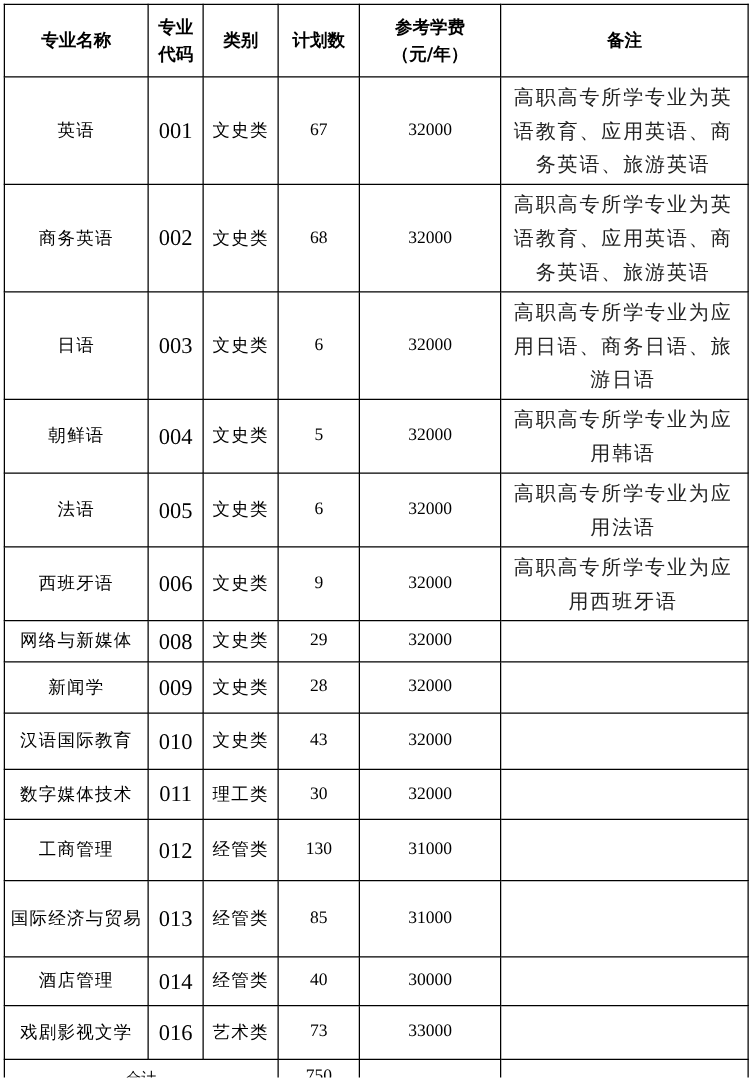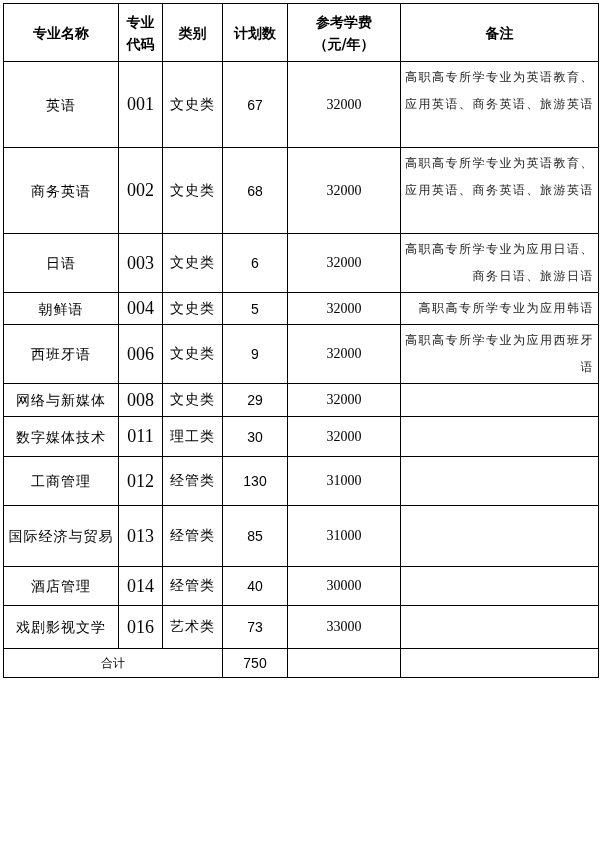--- a/index.html
+++ b/index.html
@@ -5,23 +5,23 @@
     html, body { margin: 0; padding: 0; background: #ffffff; }
     body { width: 600px; height: 862px; position: relative; overflow: hidden;
            font-family: "DejaVu Serif", "Liberation Serif", serif; color: #000; }
     table { position: absolute; left: 3px; top: 3px; border-collapse: collapse; table-layout: fixed; width: 595px; }
     td, th { border: 1px solid #000; padding: 0; text-align: center; vertical-align: middle; font-weight: normal; }
     th { font-size: 14px; font-weight: bold; line-height: 22px; }
     td { font-size: 13px; }
     td.name { font-size: 14px; letter-spacing: 1px; line-height: 28px; padding: 0 4px; text-align: center; }
     td.code { font-family: "Liberation Serif", serif; font-size: 18px; }
     td.cat { font-size: 14px; letter-spacing: 1px; }
-    td.num { font-family: Liberation Sans, sans-serif; font-size: 14px; }
+    td.num { font-family: Liberation Serif, serif; font-size: 14px; }
     td.fee { font-family: "Liberation Serif", serif; font-size: 14px; }
-    td.note { text-align: right; font-size: 12px; line-height: 27px; padding: 2px 4px 2px 2px; letter-spacing: 1.5px; vertical-align: top; color: #222; }
+    td.note { text-align: center; font-size: 16px; line-height: 27px; padding: 2px 4px 2px 2px; letter-spacing: 1.5px; vertical-align: top; color: #222; }
     td.total-label { font-size: 12px; }
   </style>
 </head>
 <body>
 
 <table>
   <colgroup>
     <col style="width:115px">
       <col style="width:44px">
       <col style="width:60px">
@@ -71,33 +71,57 @@
         <td class="note">高职高专所学专业为应用日语、商务日语、旅游日语</td>
       </tr>
       <tr style="height: 19px;">
         <td class="name">朝鲜语</td>
         <td class="code">004</td>
         <td class="cat">文史类</td>
         <td class="num">5</td>
         <td class="fee">32000</td>
         <td class="note">高职高专所学专业为应用韩语</td>
       </tr>
+      <tr style="height: 31px;">
+        <td class="name">法语</td>
+        <td class="code">005</td>
+        <td class="cat">文史类</td>
+        <td class="num">6</td>
+        <td class="fee">32000</td>
+        <td class="note">高职高专所学专业为应用法语</td>
+      </tr>
       <tr style="height: 58px;">
         <td class="name">西班牙语</td>
         <td class="code">006</td>
         <td class="cat">文史类</td>
         <td class="num">9</td>
         <td class="fee">32000</td>
         <td class="note">高职高专所学专业为应用西班牙语</td>
       </tr>
       <tr style="height: 33px;">
         <td class="name">网络与新媒体</td>
         <td class="code">008</td>
         <td class="cat">文史类</td>
         <td class="num">29</td>
+        <td class="fee">32000</td>
+        <td class="note"></td>
+      </tr>
+      <tr style="height: 41px;">
+        <td class="name">新闻学</td>
+        <td class="code">009</td>
+        <td class="cat">文史类</td>
+        <td class="num">28</td>
+        <td class="fee">32000</td>
+        <td class="note"></td>
+      </tr>
+      <tr style="height: 45px;">
+        <td class="name">汉语国际教育</td>
+        <td class="code">010</td>
+        <td class="cat">文史类</td>
+        <td class="num">43</td>
         <td class="fee">32000</td>
         <td class="note"></td>
       </tr>
       <tr style="height: 40px;">
         <td class="name">数字媒体技术</td>
         <td class="code">011</td>
         <td class="cat">理工类</td>
         <td class="num">30</td>
         <td class="fee">32000</td>
         <td class="note"></td>

